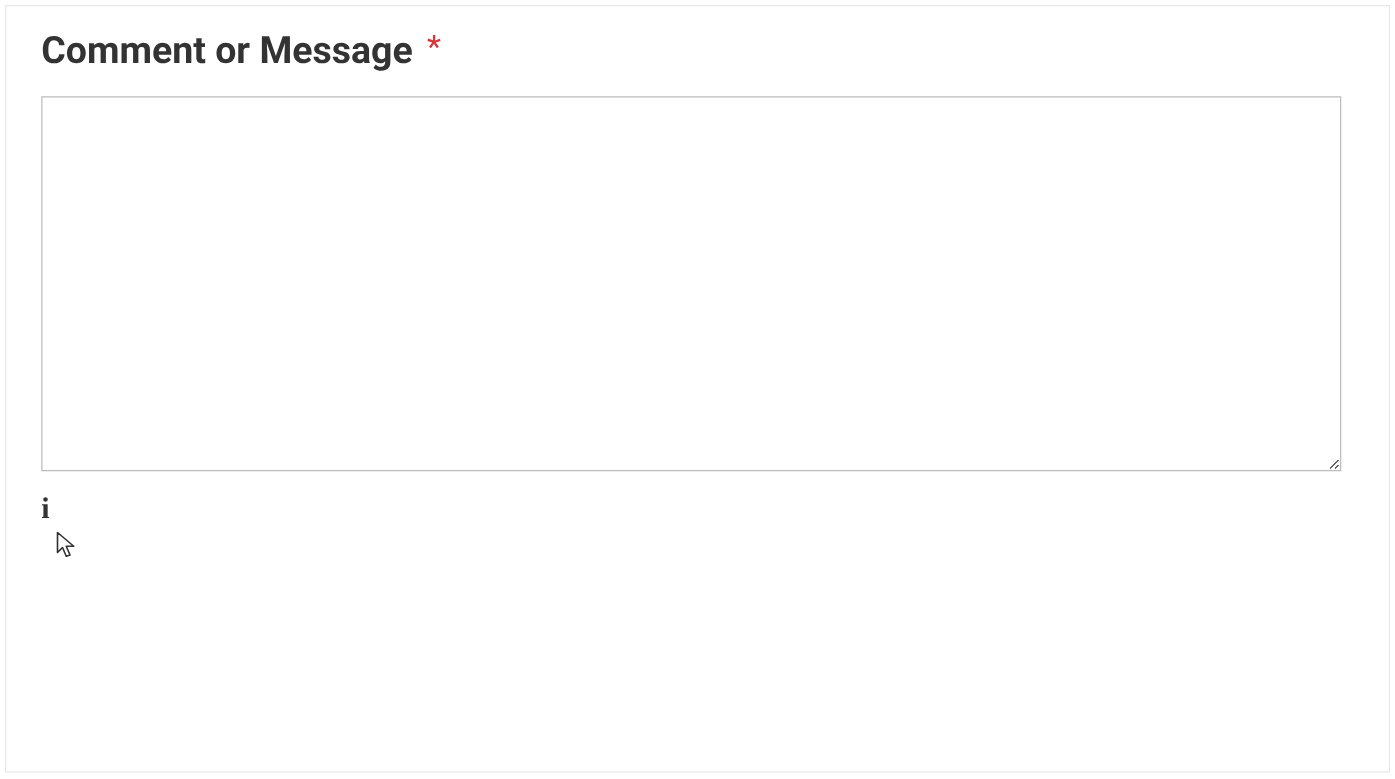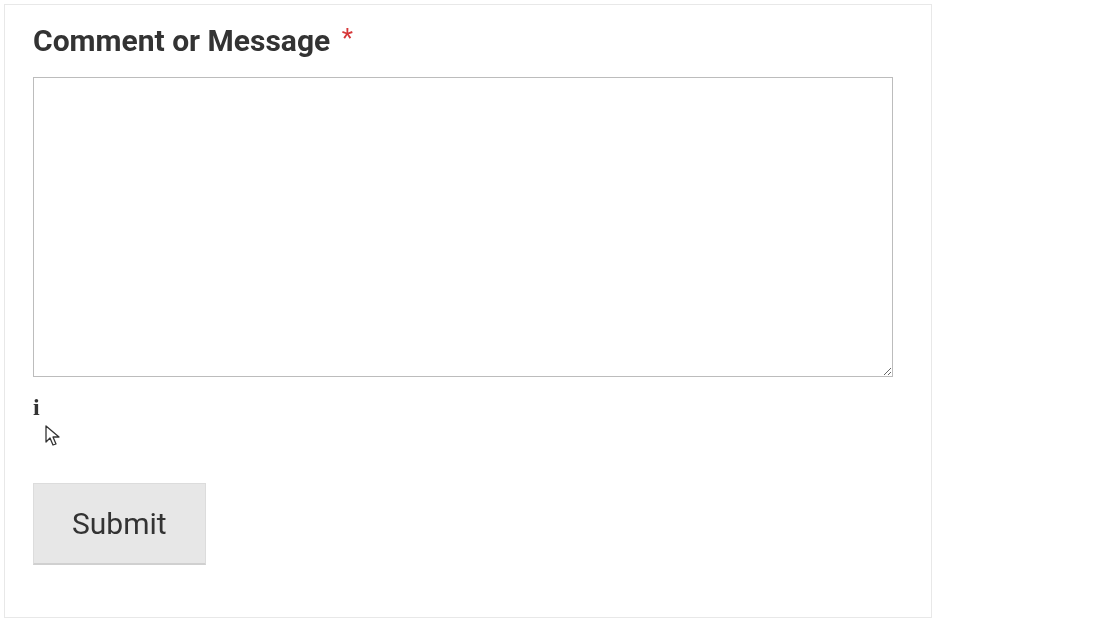--- a/index.html
+++ b/index.html
@@ -11,21 +11,21 @@
       font-family: "Segoe UI", -apple-system, BlinkMacSystemFont, Roboto, sans-serif;
       background: #fff;
       width: 1116px;
       height: 623px;
       position: relative;
       overflow: hidden;
     }
     .form-container {
       border: 1px solid #e8e8e8;
       padding: 18px 38px 28px 28px;
-      width: 928px;
+      width: 1108px;
       height: 614px;
       margin: 4px;
       position: relative;
     }
     .field-label {
       font-size: 30px;
       font-weight: 700;
       color: #333333;
       margin-bottom: 18px;
       line-height: 1.2;
@@ -131,19 +131,18 @@
 
   <div style="position:relative;">
     <textarea class="textarea-field" placeholder="" style=""></textarea>
 
   </div>
 
   <div class="info-row">
     <span class="info-icon">i</span>
   </div>
 
-  <button class="submit-button">Submit</button>
 
 </div>
 
 <svg class="cursor-svg" viewBox="0 0 16 24">
   <path d="M1 1 L1 17 L5 13 L8 20 L11 19 L8 12 L14 12 Z" fill="#fff" stroke="#333" stroke-width="1.3" stroke-linejoin="round"></path>
 </svg>
 
 </body></html>

